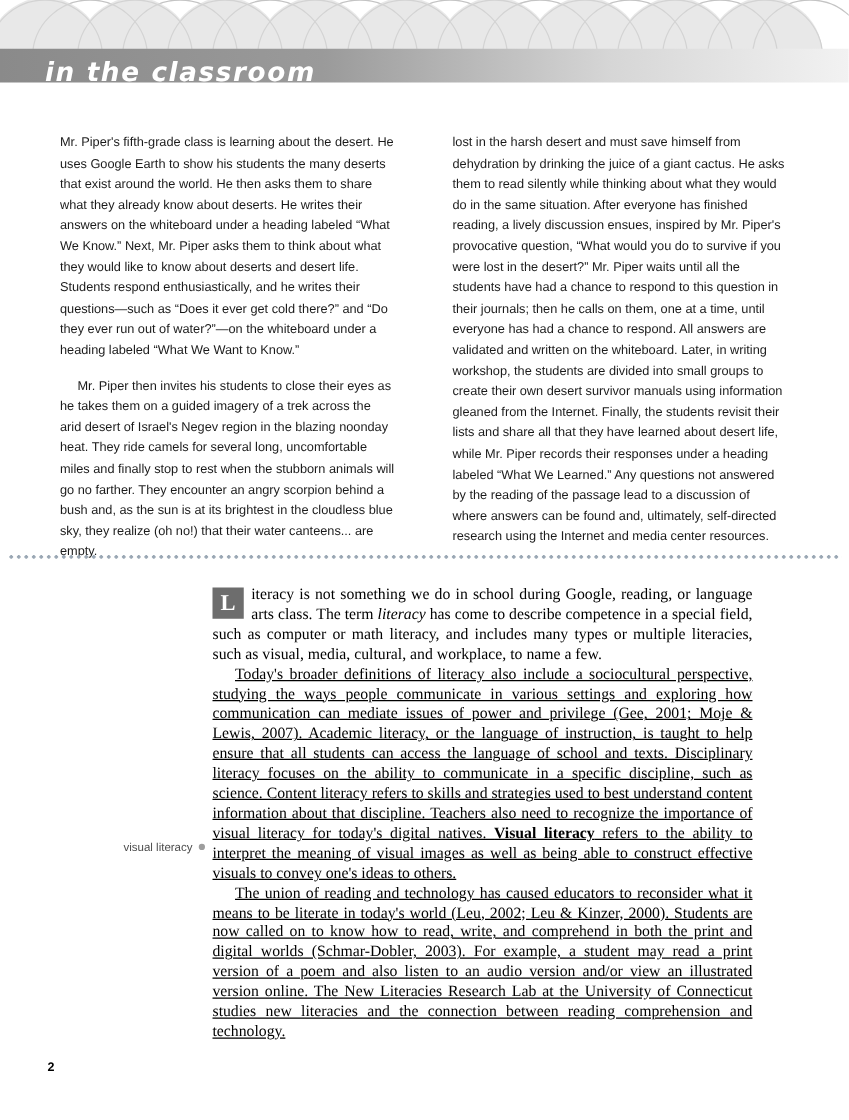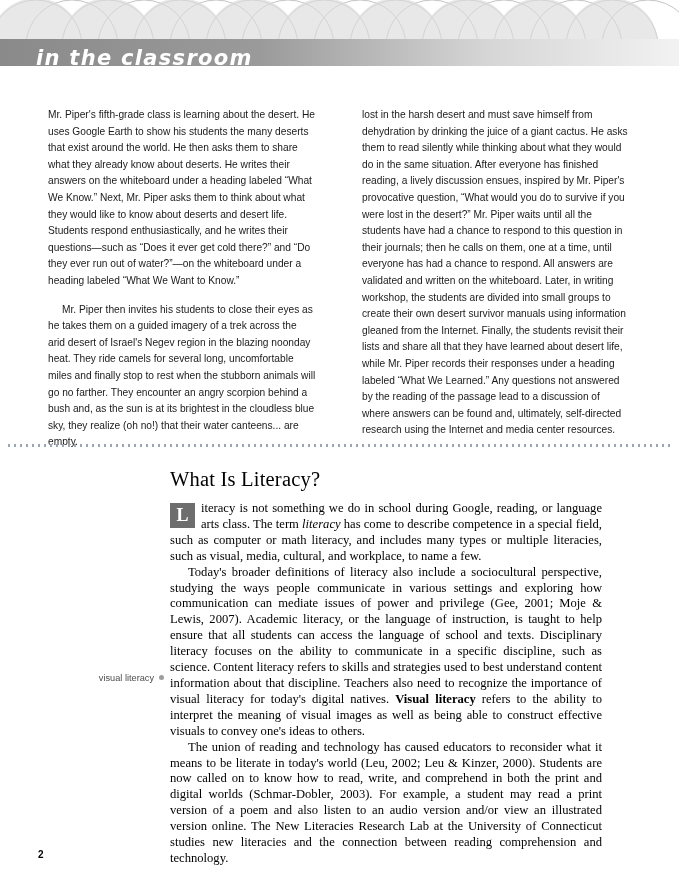--- a/index.html
+++ b/index.html
@@ -105,20 +105,21 @@
     letter-spacing: 0.2px;
   }
   .literacy p {
     margin: 0;
     font-size: 12.6px;
     line-height: 15.9px;
     text-align: justify;
   }
   .literacy p + p {
     text-indent: 18px;
+    text-decoration: underline;
   }
   .dropcap {
     float: left;
     width: 25px;
     height: 25px;
     margin: 2px 6px 0 0;
     background: #6d6d6d;
     color: #ffffff;
     font-family: "Liberation Serif", serif;
     font-size: 18px;
@@ -221,21 +222,20 @@
     <p>Mr. Piper then invites his students to close their eyes as he takes them on a guided imagery of a trek across the arid desert of Israel's Negev region in the blazing noonday heat. They ride camels for several long, uncomfortable miles and finally stop to rest when the stubborn animals will go no farther. They encounter an angry scorpion behind a bush and, as the sun is at its brightest in the cloudless blue sky, they realize (oh no!) that their water canteens... are empty.</p>
   </div>
   <div class="col">
     <p>lost in the harsh desert and must save himself from dehydration by drinking the juice of a giant cactus. He asks them to read silently while thinking about what they would do in the same situation. After everyone has finished reading, a lively discussion ensues, inspired by Mr. Piper's provocative question, “What would you do to survive if you were lost in the desert?” Mr. Piper waits until all the students have had a chance to respond to this question in their journals; then he calls on them, one at a time, until everyone has had a chance to respond. All answers are validated and written on the whiteboard. Later, in writing workshop, the students are divided into small groups to create their own desert survivor manuals using information gleaned from the Internet. Finally, the students revisit their lists and share all that they have learned about desert life, while Mr. Piper records their responses under a heading labeled “What We Learned.” Any questions not answered by the reading of the passage lead to a discussion of where answers can be found and, ultimately, self-directed research using the Internet and media center resources.</p>
   </div>
 </div>
 
 <div class="divider"></div>
 
 <div class="literacy">
-  <h2>What Is Literacy?</h2>
   <p>
     <span class="dropcap">L</span><span>iteracy is not something we do in school during Google, reading, or language arts class. The term </span><em class="itl">literacy</em><span> has come to describe competence in a special field, such as computer or math literacy, and includes many types or multiple literacies, such as visual, media, cultural, and workplace, to name a few.</span>
   </p>
   <p>
     <span>Today's broader definitions of literacy also include a sociocultural perspective, studying the ways people communicate in various settings and exploring how communication can mediate issues of power and privilege (Gee, 2001; Moje &amp; Lewis, 2007). Academic literacy, or the language of instruction, is taught to help ensure that all students can access the language of school and texts. Disciplinary literacy focuses on the ability to communicate in a specific discipline, such as science. Content literacy refers to skills and strategies used to best understand content information about that discipline. Teachers also need to recognize the importance of visual literacy for today's digital natives. </span><strong class="bold">Visual literacy</strong><span> refers to the ability to interpret the meaning of visual images as well as being able to construct effective visuals to convey one's ideas to others.</span>
   </p>
   <p>The union of reading and technology has caused educators to reconsider what it means to be literate in today's world (Leu, 2002; Leu &amp; Kinzer, 2000). Students are now called on to know how to read, write, and comprehend in both the print and digital worlds (Schmar-Dobler, 2003). For example, a student may read a print version of a poem and also listen to an audio version and/or view an illustrated version online. The New Literacies Research Lab at the University of Connecticut studies new literacies and the connection between reading comprehension and technology.</p>
 </div>
 
 <div class="margin-note">

